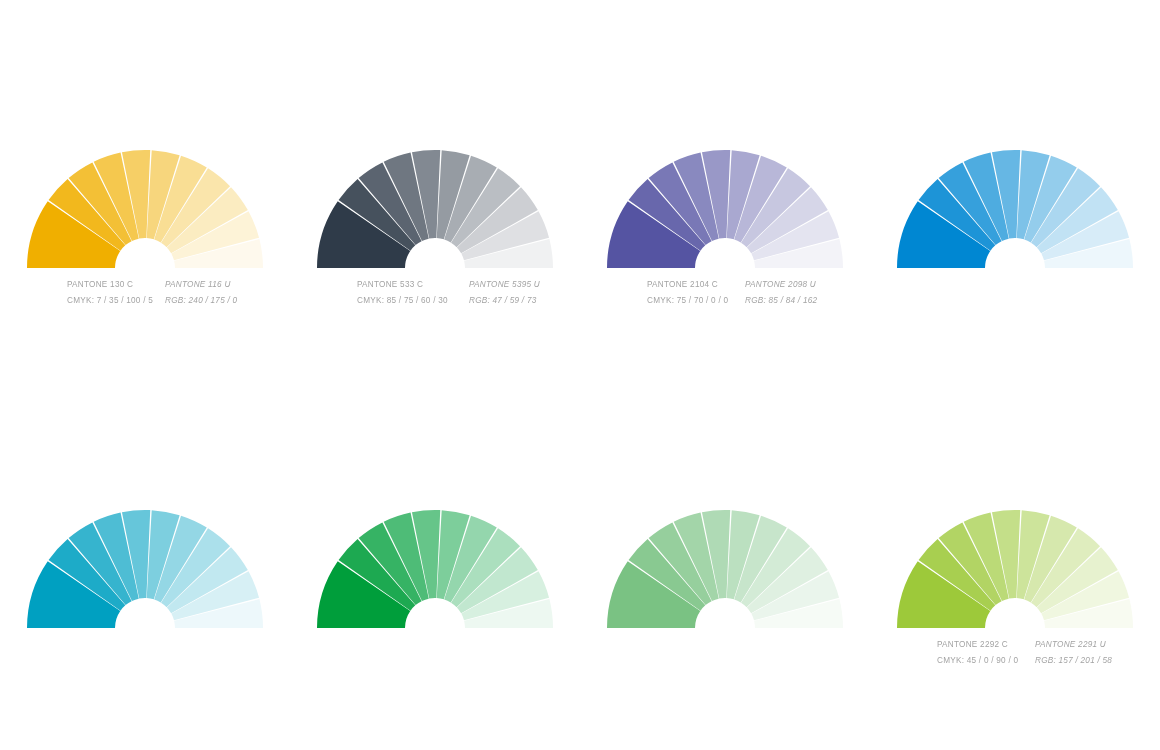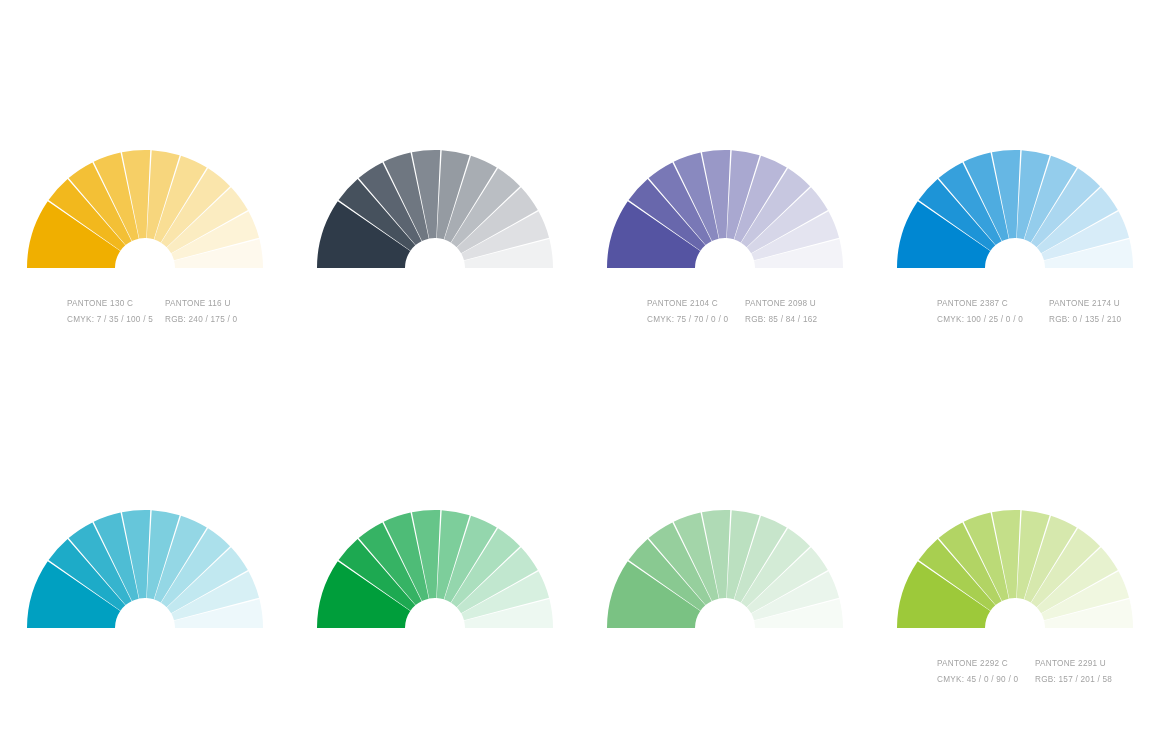--- a/index.html
+++ b/index.html
@@ -46,41 +46,42 @@
     height: 130px;
     position: relative;
   }
   .fan-svg {
     display: block;
     width: 260px;
     height: 130px;
     overflow: visible;
   }
   .caption {
-    margin-top: 26px;
+    margin-top: 7px;
     width: 260px;
     padding-left: 52px;
     box-sizing: border-box;
   }
   .caption-row {
     display: flex;
     font-size: 8.2px;
     line-height: 16px;
     color: #a3a3a3;
     letter-spacing: 0.25px;
     white-space: nowrap;
   }
   .cap-left {
     min-width: 98px;
   }
   .cap-left.wide {
     min-width: 112px;
   }
   .cap-right {
     white-space: nowrap;
+    font-style: italic;
   }
 </style>
 </head>
 <body>
 
 <div id="page">
   <div class="fan-grid">
       <div class="swatch-card">
         <div class="fan-holder">
           <svg viewBox="0 0 260 130" class="fan-svg">
@@ -117,20 +118,30 @@
             <path d="M 78.68 21.74 A 118 118 0 0 1 105.54 12.56 L 123.78 98.65 A 30 30 0 0 0 116.95 100.99 Z" fill="rgb(111,119,129)"></path>
             <path d="M 106.95 12.27 A 118 118 0 0 1 135.26 10.12 L 131.34 98.03 A 30 30 0 0 0 124.14 98.58 Z" fill="rgb(130,137,146)"></path>
             <path d="M 136.70 10.19 A 118 118 0 0 1 164.64 15.20 L 138.81 99.32 A 30 30 0 0 0 131.70 98.05 Z" fill="rgb(149,155,162)"></path>
             <path d="M 166.01 15.63 A 118 118 0 0 1 191.80 27.48 L 145.71 102.44 A 30 30 0 0 0 139.16 99.43 Z" fill="rgb(168,173,179)"></path>
             <path d="M 193.03 28.24 A 118 118 0 0 1 215.03 46.18 L 151.62 107.20 A 30 30 0 0 0 146.02 102.64 Z" fill="rgb(186,190,195)"></path>
             <path d="M 216.02 47.23 A 118 118 0 0 1 232.82 70.11 L 156.14 113.28 A 30 30 0 0 0 151.87 107.46 Z" fill="rgb(205,207,211)"></path>
             <path d="M 233.52 71.37 A 118 118 0 0 1 244.05 97.73 L 159.00 120.30 A 30 30 0 0 0 156.32 113.60 Z" fill="rgb(223,224,227)"></path>
             <path d="M 244.41 99.12 A 118 118 0 0 1 248.00 128.00 L 160.00 128.00 A 30 30 0 0 0 159.09 120.66 Z" fill="rgb(240,241,242)"></path>
           </svg>
         </div>
+        <div class="caption">
+          <div class="caption-row">
+            <span class="cap-left wide">PANTONE 533 C</span>
+            <span class="cap-right">PANTONE 5395 U</span>
+          </div>
+          <div class="caption-row">
+            <span class="cap-left wide">CMYK: 85 / 75 / 60 / 30</span>
+            <span class="cap-right">RGB: 47 / 59 / 73</span>
+          </div>
+        </div>
       </div>
       <div class="swatch-card">
         <div class="fan-holder">
           <svg viewBox="0 0 260 130" class="fan-svg">
             <path d="M 12.00 128.00 A 118 118 0 0 1 32.74 61.18 L 105.27 111.01 A 30 30 0 0 0 100.00 128.00 Z" fill="rgb(85,84,162)"></path>
             <path d="M 33.56 60.00 A 118 118 0 0 1 52.59 38.94 L 110.32 105.36 A 30 30 0 0 0 105.48 110.71 Z" fill="rgb(104,103,172)"></path>
             <path d="M 53.69 38.00 A 118 118 0 0 1 77.39 22.38 L 116.62 101.15 A 30 30 0 0 0 110.60 105.12 Z" fill="rgb(121,120,182)"></path>
             <path d="M 78.68 21.74 A 118 118 0 0 1 105.54 12.56 L 123.78 98.65 A 30 30 0 0 0 116.95 100.99 Z" fill="rgb(137,137,191)"></path>
             <path d="M 106.95 12.27 A 118 118 0 0 1 135.26 10.12 L 131.34 98.03 A 30 30 0 0 0 124.14 98.58 Z" fill="rgb(153,152,199)"></path>
             <path d="M 136.70 10.19 A 118 118 0 0 1 164.64 15.20 L 138.81 99.32 A 30 30 0 0 0 131.70 98.05 Z" fill="rgb(169,168,208)"></path>
@@ -161,30 +172,20 @@
             <path d="M 78.68 21.74 A 118 118 0 0 1 105.54 12.56 L 123.78 98.65 A 30 30 0 0 0 116.95 100.99 Z" fill="rgb(78,172,224)"></path>
             <path d="M 106.95 12.27 A 118 118 0 0 1 135.26 10.12 L 131.34 98.03 A 30 30 0 0 0 124.14 98.58 Z" fill="rgb(102,183,228)"></path>
             <path d="M 136.70 10.19 A 118 118 0 0 1 164.64 15.20 L 138.81 99.32 A 30 30 0 0 0 131.70 98.05 Z" fill="rgb(125,194,232)"></path>
             <path d="M 166.01 15.63 A 118 118 0 0 1 191.80 27.48 L 145.71 102.44 A 30 30 0 0 0 139.16 99.43 Z" fill="rgb(148,205,236)"></path>
             <path d="M 193.03 28.24 A 118 118 0 0 1 215.03 46.18 L 151.62 107.20 A 30 30 0 0 0 146.02 102.64 Z" fill="rgb(171,215,240)"></path>
             <path d="M 216.02 47.23 A 118 118 0 0 1 232.82 70.11 L 156.14 113.28 A 30 30 0 0 0 151.87 107.46 Z" fill="rgb(193,226,244)"></path>
             <path d="M 233.52 71.37 A 118 118 0 0 1 244.05 97.73 L 159.00 120.30 A 30 30 0 0 0 156.32 113.60 Z" fill="rgb(215,236,248)"></path>
             <path d="M 244.41 99.12 A 118 118 0 0 1 248.00 128.00 L 160.00 128.00 A 30 30 0 0 0 159.09 120.66 Z" fill="rgb(237,247,252)"></path>
           </svg>
         </div>
-        <div class="caption">
-          <div class="caption-row">
-            <span class="cap-left wide">PANTONE 2387 C</span>
-            <span class="cap-right">PANTONE 2174 U</span>
-          </div>
-          <div class="caption-row">
-            <span class="cap-left wide">CMYK: 100 / 25 / 0 / 0</span>
-            <span class="cap-right">RGB: 0 / 135 / 210</span>
-          </div>
-        </div>
       </div>
       <div class="swatch-card">
         <div class="fan-holder">
           <svg viewBox="0 0 260 130" class="fan-svg">
             <path d="M 12.00 128.00 A 118 118 0 0 1 32.74 61.18 L 105.27 111.01 A 30 30 0 0 0 100.00 128.00 Z" fill="rgb(0,160,193)"></path>
             <path d="M 33.56 60.00 A 118 118 0 0 1 52.59 38.94 L 110.32 105.36 A 30 30 0 0 0 105.48 110.71 Z" fill="rgb(29,171,200)"></path>
             <path d="M 53.69 38.00 A 118 118 0 0 1 77.39 22.38 L 116.62 101.15 A 30 30 0 0 0 110.60 105.12 Z" fill="rgb(54,180,206)"></path>
             <path d="M 78.68 21.74 A 118 118 0 0 1 105.54 12.56 L 123.78 98.65 A 30 30 0 0 0 116.95 100.99 Z" fill="rgb(78,189,212)"></path>
             <path d="M 106.95 12.27 A 118 118 0 0 1 135.26 10.12 L 131.34 98.03 A 30 30 0 0 0 124.14 98.58 Z" fill="rgb(102,198,218)"></path>
             <path d="M 136.70 10.19 A 118 118 0 0 1 164.64 15.20 L 138.81 99.32 A 30 30 0 0 0 131.70 98.05 Z" fill="rgb(125,207,223)"></path>

